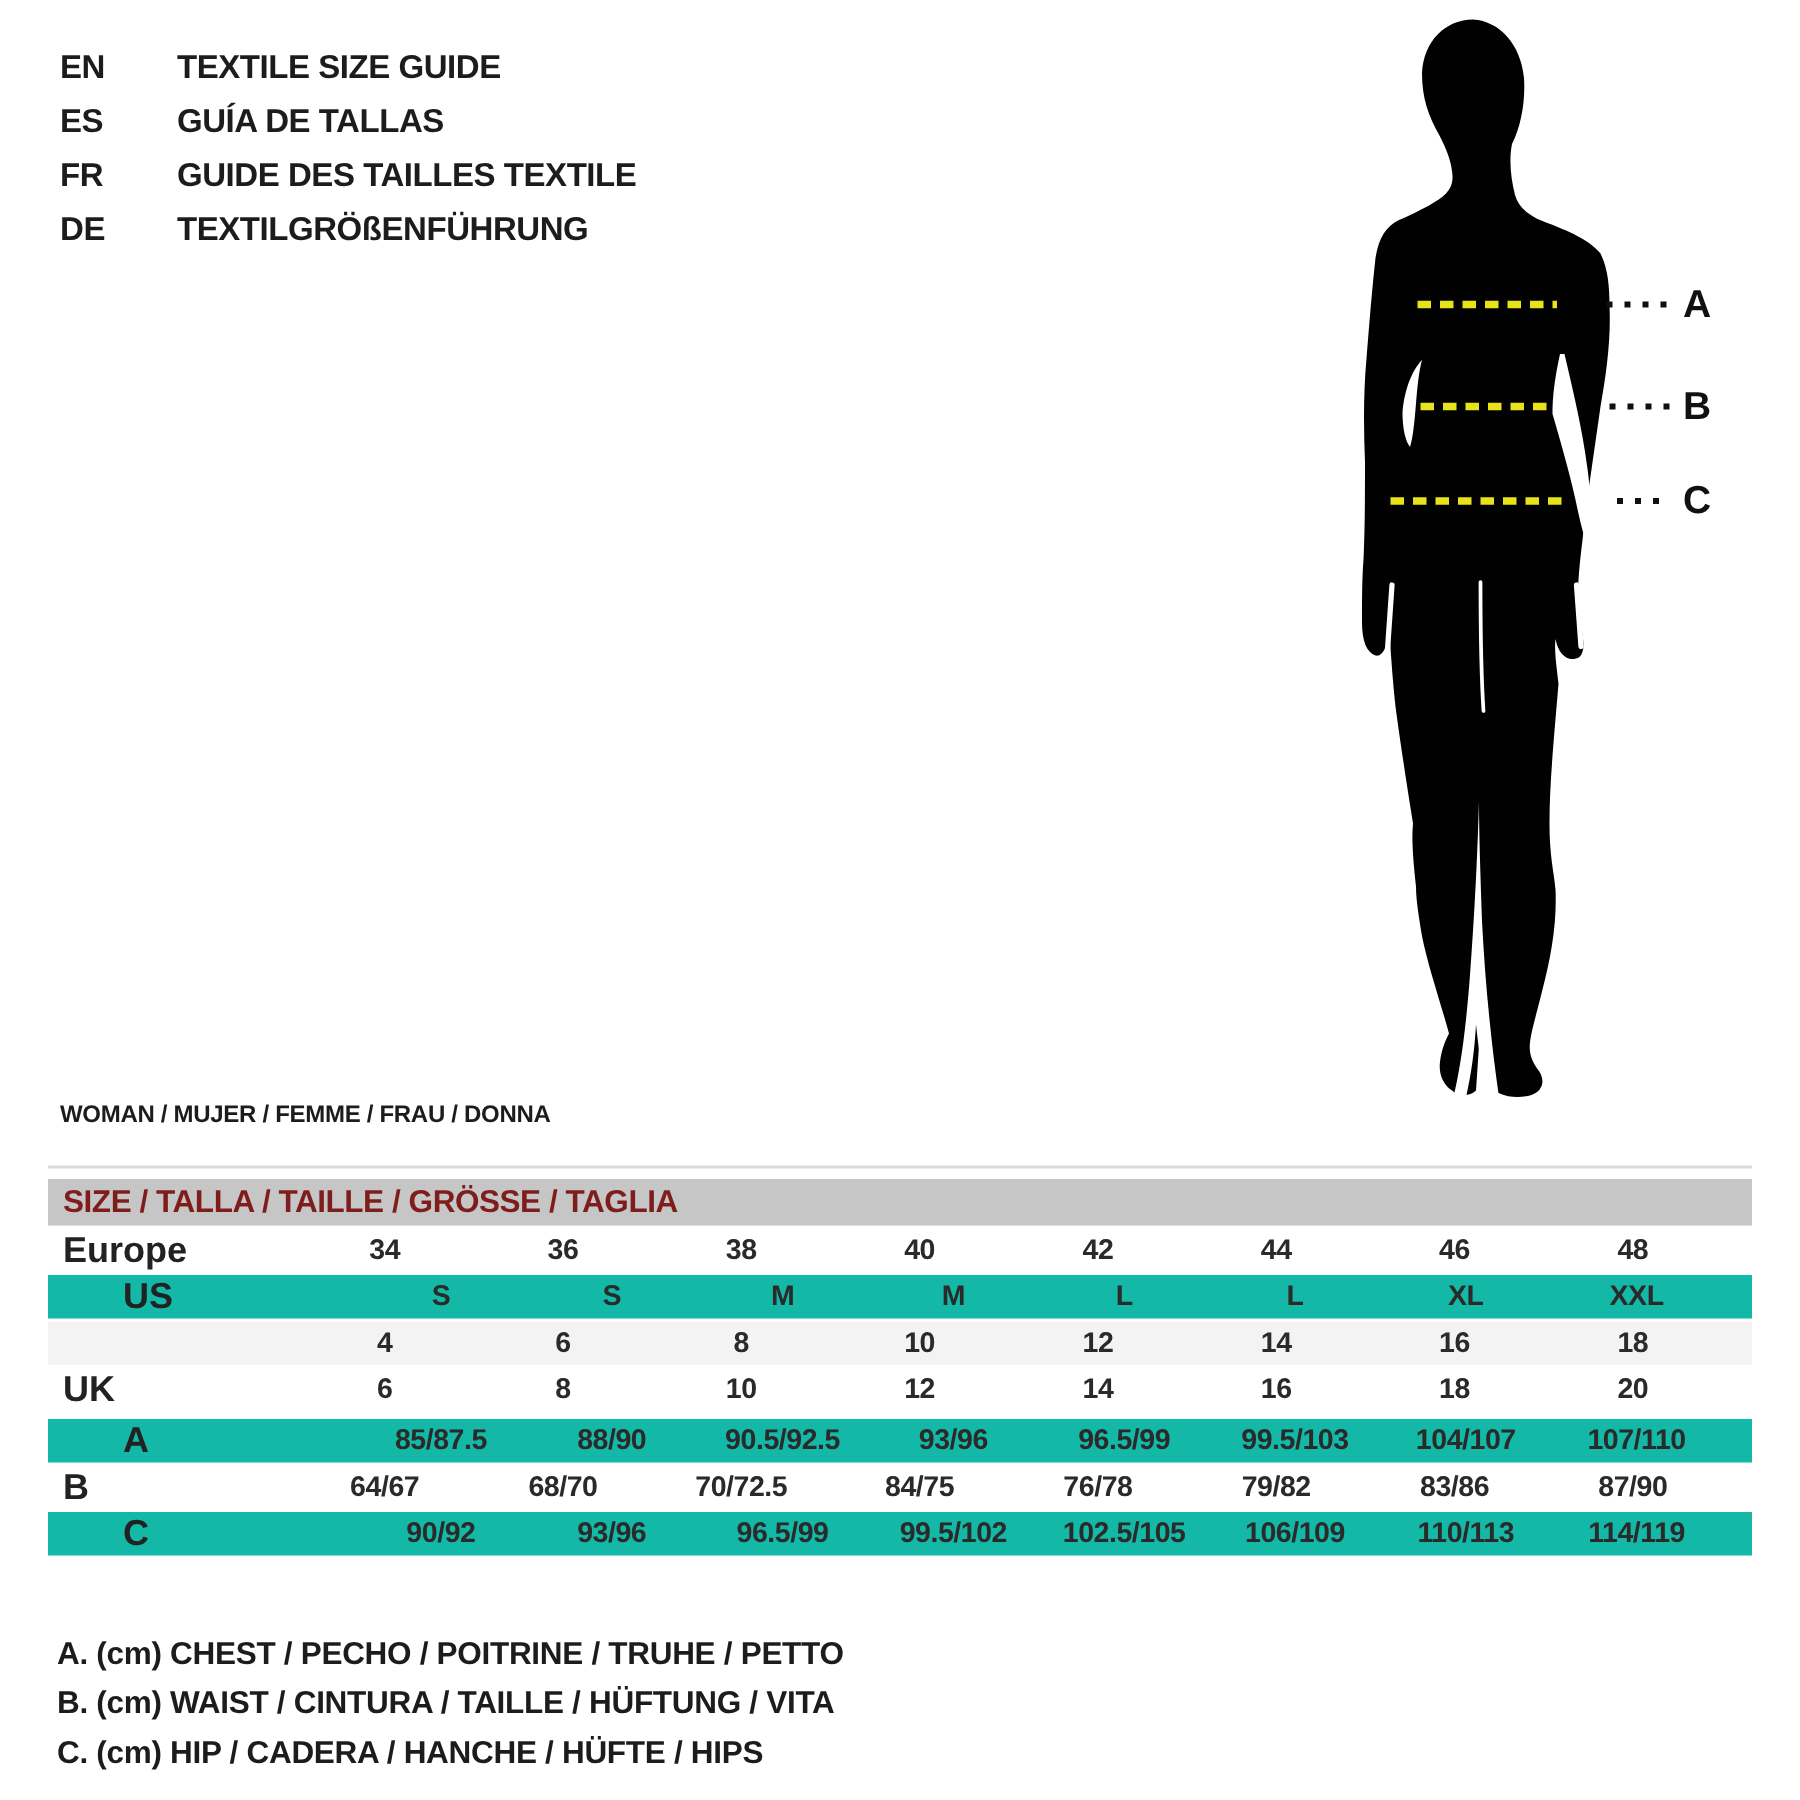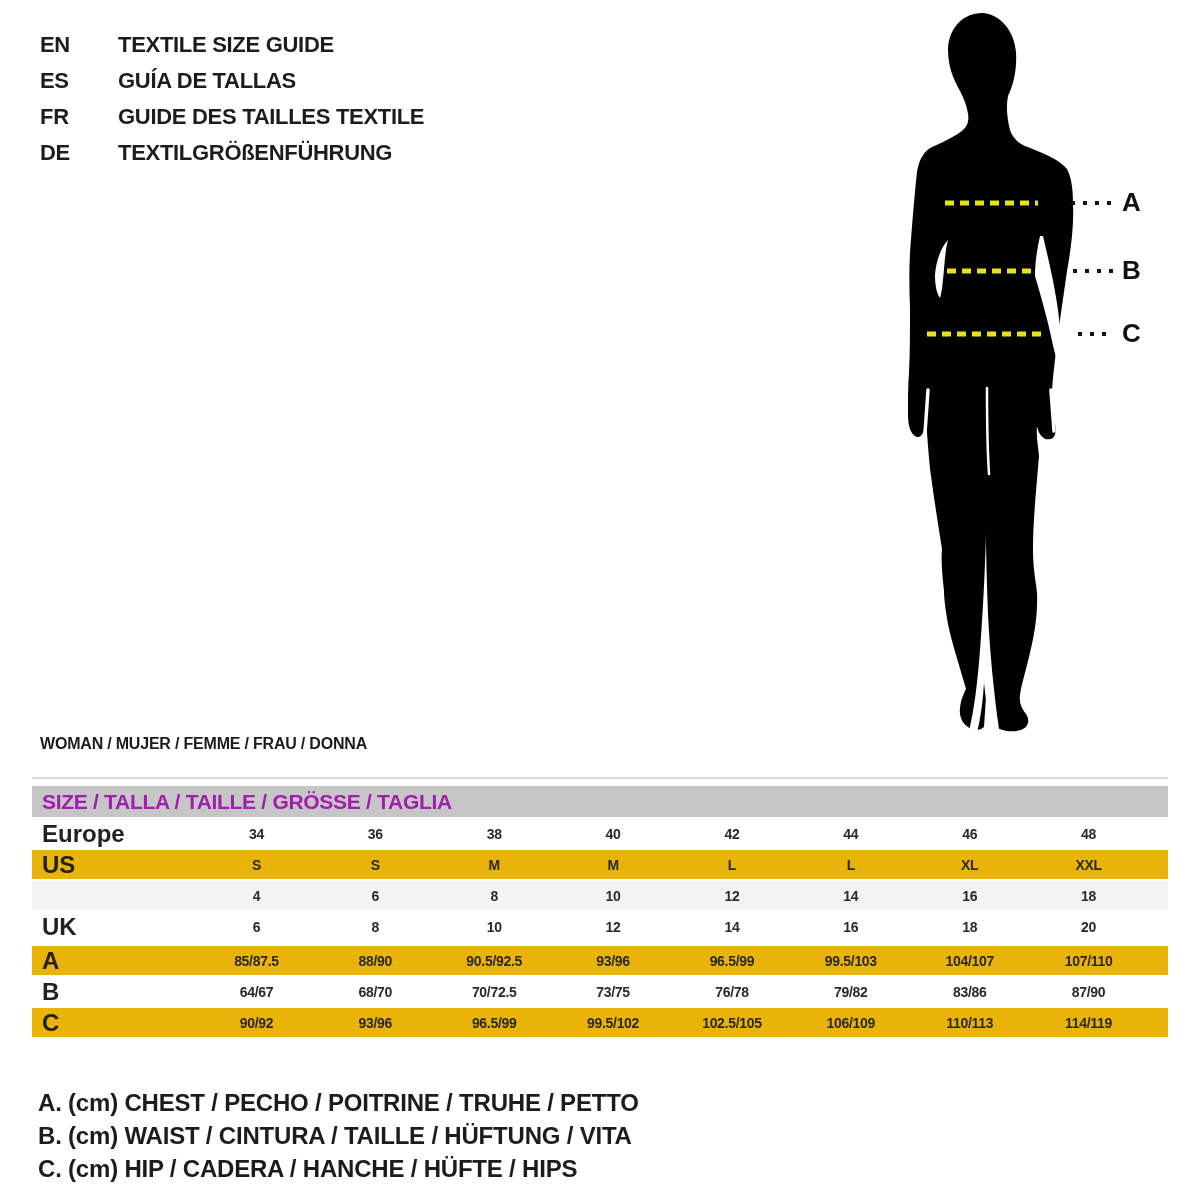--- a/index.html
+++ b/index.html
@@ -19,37 +19,37 @@
   .label-a{left:242px;top:189px;}
   .label-b{left:242px;top:257px;}
   .label-c{left:242px;top:320px;}
   
   .woman-title{position:absolute;left:40px;top:735px;font-size:16px;font-weight:700;letter-spacing:-0.2px;}
   
   .table-topline{position:absolute;left:32px;top:777px;width:1136px;height:2px;background:#d9d9d9;}
   .size-table{position:absolute;left:32px;top:786px;width:1136px;}
   .thead{
     height:31px;background:#c6c6c6;display:flex;align-items:center;
-    padding-left:10px;font-size:21px;font-weight:700;letter-spacing:-0.3px;color:#a21caf;
+    padding-left:10px;font-size:21px;font-weight:700;letter-spacing:-0.3px;color:#7f1d1d;
     margin-bottom:2px;box-sizing:border-box;
   }
   .trow{
     display:grid;grid-template-columns:165px repeat(8,1fr);
     height:29px;margin-bottom:2px;align-items:center;
     padding-right:20px;box-sizing:border-box;
   }
   .trow.gap-above{margin-top:5px;}
   .shade-white{background:#ffffff;}
-  .shade-gray{background:#eab308;}
+  .shade-gray{background:#14b8a6;padding-left:40px;}
   .shade-lightgray{background:#f3f3f3;}
   .tlabel{padding-left:10px;text-align:left;font-size:24px;font-weight:700;color:#222;}
-  .tcell{text-align:center;font-size:14px;font-weight:700;color:#2a2a2a;letter-spacing:-0.3px;}
+  .tcell{text-align:center;font-size:19px;font-weight:700;color:#2a2a2a;letter-spacing:-0.3px;}
   
   .legend{position:absolute;left:38px;top:1086px;}
-  .legend-row{height:33px;display:flex;align-items:center;font-size:24px;font-weight:700;letter-spacing:-0.2px;white-space:nowrap;}
+  .legend-row{height:33px;display:flex;align-items:center;font-size:21px;font-weight:700;letter-spacing:-0.2px;white-space:nowrap;}
 </style>
 </head>
 <body>
 
 <div class="page">
 
   <div class="langs" id="langs">
       <div class="lang-row">
         <span class="lang-code">EN</span>
         <span class="lang-title">TEXTILE SIZE GUIDE</span>
@@ -174,21 +174,21 @@
           <div class="tcell">96.5/99</div>
           <div class="tcell">99.5/103</div>
           <div class="tcell">104/107</div>
           <div class="tcell">107/110</div>
         </div>
         <div class="trow shade-white">
           <div class="tlabel">B</div>
           <div class="tcell">64/67</div>
           <div class="tcell">68/70</div>
           <div class="tcell">70/72.5</div>
-          <div class="tcell">73/75</div>
+          <div class="tcell">84/75</div>
           <div class="tcell">76/78</div>
           <div class="tcell">79/82</div>
           <div class="tcell">83/86</div>
           <div class="tcell">87/90</div>
         </div>
         <div class="trow shade-gray">
           <div class="tlabel">C</div>
           <div class="tcell">90/92</div>
           <div class="tcell">93/96</div>
           <div class="tcell">96.5/99</div>

